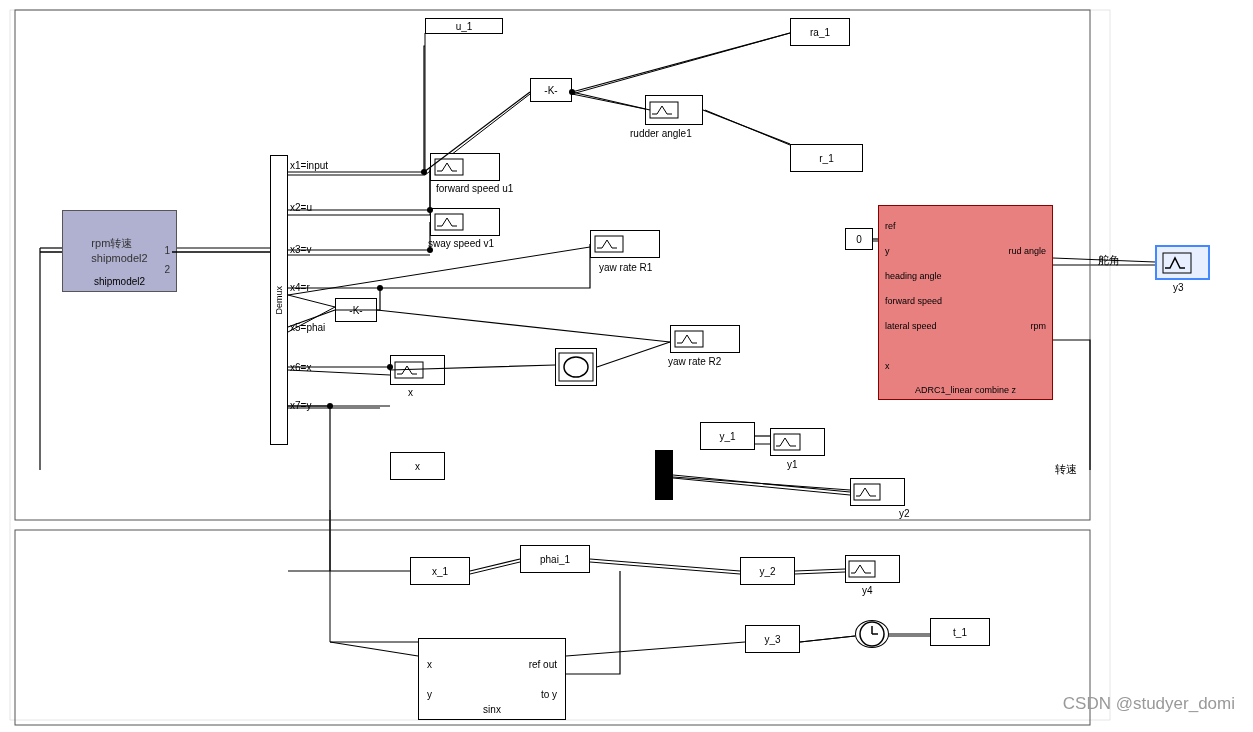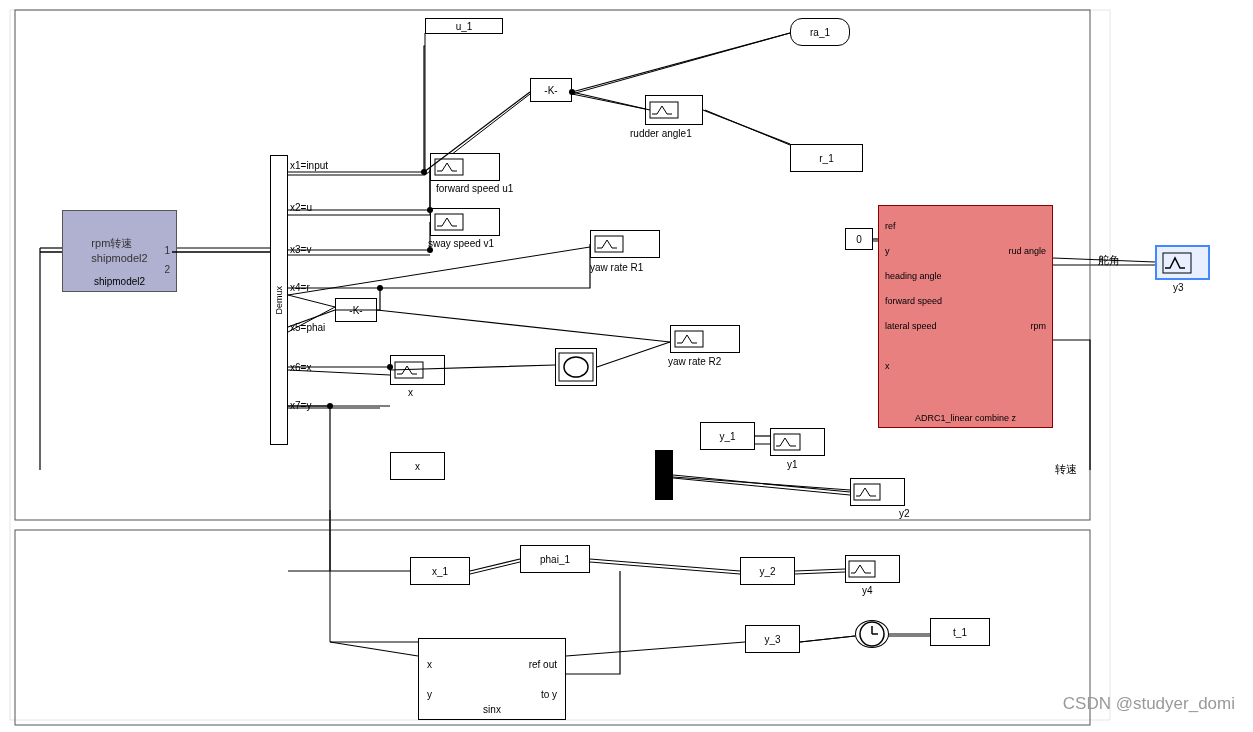--- a/index.html
+++ b/index.html
@@ -165,21 +165,21 @@
   </div>
 
   <div class="block demux-block" style="left:270px; top:155px; width:18px; height:290px;">
     <div style="writing-mode:vertical-rl; transform:rotate(180deg); font-size:9px;">Demux</div>
   </div>
 
   <div class="block scope-block" style="left:425px; top:18px; width:78px; height:16px;">
     <div>u_1</div>
   </div>
 
-  <div class="block scope-block" style="left:790px; top:18px; width:60px; height:28px;border-radius:12px;">
+  <div class="block scope-block" style="left:790px; top:18px; width:60px; height:28px;">
     <div>ra_1</div>
   </div>
 
   <div class="block gain-block" style="left:530px; top:78px; width:42px; height:24px;">
     <div>-K-</div>
   </div>
 
   <div class="block scope-block" style="left:645px; top:95px; width:58px; height:30px;">
     <svg width="30" height="18" style="position:absolute; left:3px;">
         <rect x="1" y="1" width="28" height="16" fill="none" stroke="#000" stroke-width="1"></rect>
@@ -207,21 +207,21 @@
       </svg>
   </div>
   <div class="block-label" style="left:428px; top:238px;">sway speed v1</div>
 
   <div class="block scope-block" style="left:590px; top:230px; width:70px; height:28px;">
     <svg width="30" height="18" style="position:absolute; left:3px;">
         <rect x="1" y="1" width="28" height="16" fill="none" stroke="#000" stroke-width="1"></rect>
         <polyline points="3,13 8,13 13,5 18,13 23,13" fill="none" stroke="#000" stroke-width="1"></polyline>
       </svg>
   </div>
-  <div class="block-label" style="left:590px; top:262px;">yaw rate R1</div>
+  <div class="block-label" style="left:590px; top:262px;padding-left:9px;">yaw rate R1</div>
 
   <div class="block gain-block" style="left:335px; top:298px; width:42px; height:24px;">
     <div>-K-</div>
   </div>
 
   <div class="block scope-block" style="left:670px; top:325px; width:70px; height:28px;">
     <svg width="30" height="18" style="position:absolute; left:3px;">
         <rect x="1" y="1" width="28" height="16" fill="none" stroke="#000" stroke-width="1"></rect>
         <polyline points="3,13 8,13 13,5 18,13 23,13" fill="none" stroke="#000" stroke-width="1"></polyline>
       </svg>
@@ -236,21 +236,21 @@
   </div>
   <div class="block-label" style="left:408px; top:387px;">x</div>
 
   <div class="block" style="left:555px; top:348px; width:42px; height:38px;">
     <svg width="36" height="30">
         <rect x="1" y="1" width="34" height="28" fill="none" stroke="#000" stroke-width="1"></rect>
         <ellipse cx="18" cy="15" rx="12" ry="10" fill="none" stroke="#000" stroke-width="1.5"></ellipse>
       </svg>
   </div>
 
-  <div class="block adrc-block" style="left:878px; top:205px; width:175px; height:223px; flex-direction:column; align-items:flex-start; padding:4px 1px; font-size:9px;">
+  <div class="block adrc-block" style="left:878px; top:205px; width:175px; height:195px; flex-direction:column; align-items:flex-start; padding:4px 1px; font-size:9px;">
     <div style="position:absolute; left:6px; top:15px;">ref</div>
     <div style="position:absolute; left:6px; top:40px;">y</div>
     <div style="position:absolute; left:6px; top:65px;">heading angle</div>
     <div style="position:absolute; left:6px; top:90px;">forward speed</div>
     <div style="position:absolute; left:6px; top:115px;">lateral speed</div>
     <div style="position:absolute; left:6px; top:155px;">x</div>
     <div style="position:absolute; right:6px; top:40px; text-align:right;">rud angle</div>
     <div style="position:absolute; right:6px; top:115px; text-align:right;">rpm</div>
     <div style="position:absolute; bottom:4px; left:0; right:0; text-align:center; font-size:9px;">ADRC1_linear combine z</div>
   </div>

